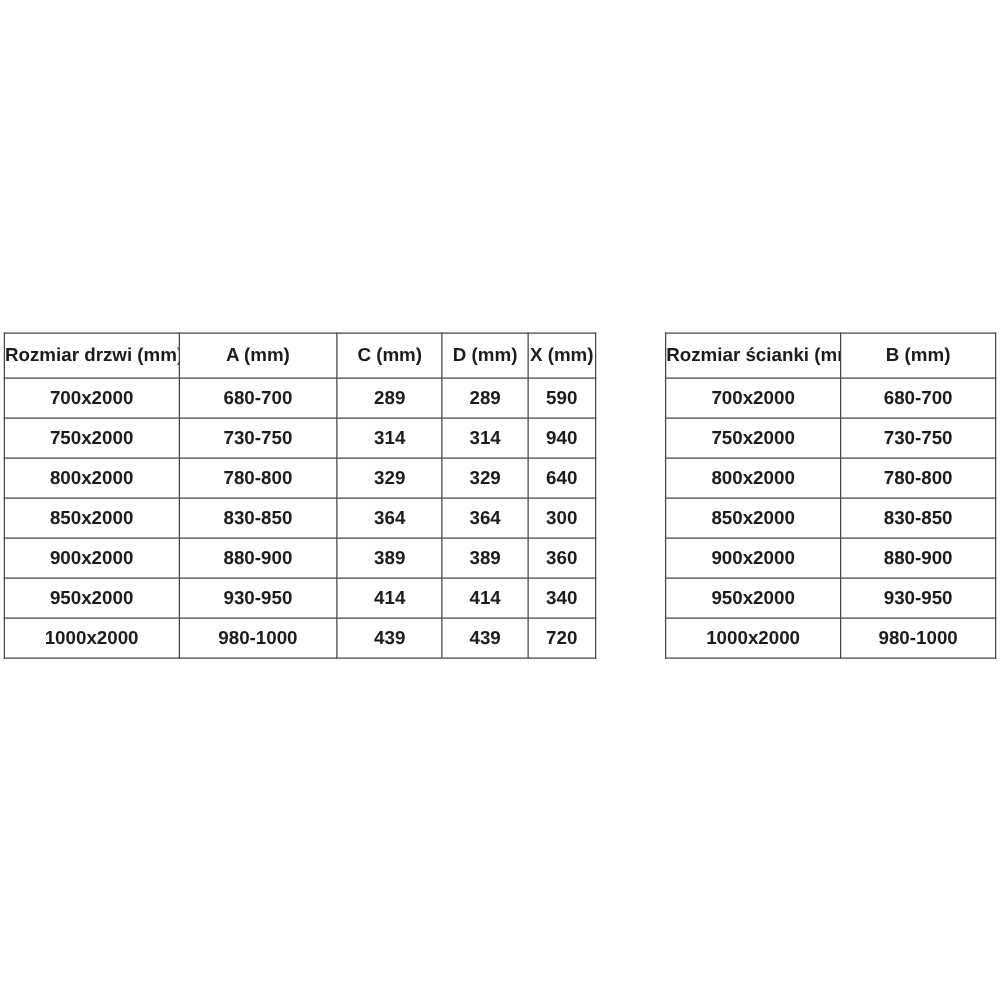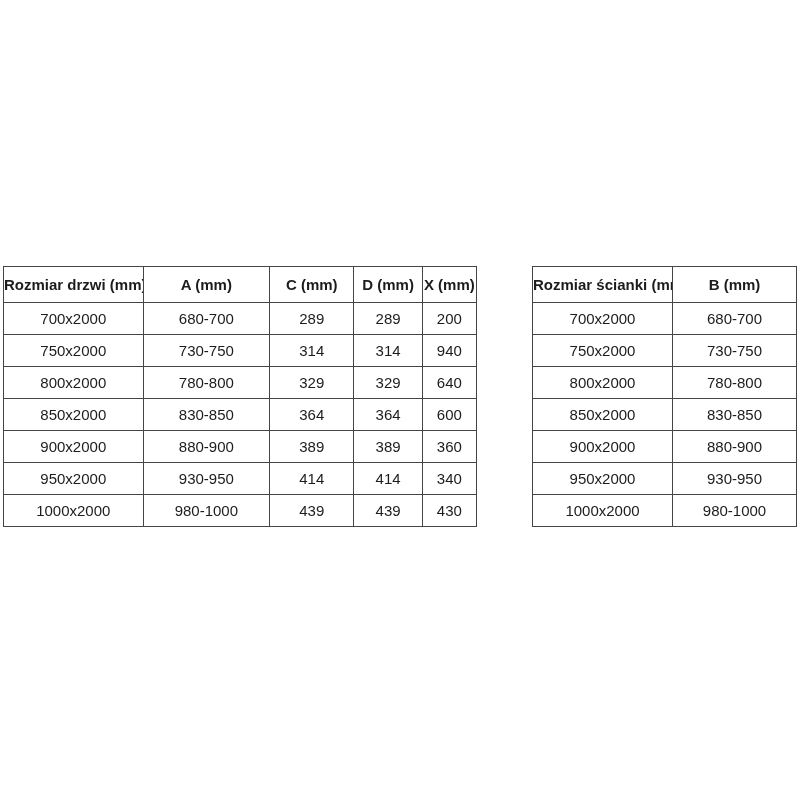--- a/index.html
+++ b/index.html
@@ -29,21 +29,21 @@
     border: 1px solid #454545;
     text-align: center;
     vertical-align: middle;
     font-size: 15px;
     line-height: 1;
     padding: 0;
     white-space: nowrap;
     overflow: hidden;
   }
   table.spec-table th { font-weight: bold; height: 36px; }
-  table.spec-table td { font-weight: normal; height: 32px; text-align: center; }
+  table.spec-table td { font-weight: bold; height: 32px; text-align: center; }
   
   #door-table .col-0 { width: 139px; }
   #door-table .col-1 { width: 126px; }
   #door-table .col-2 { width: 84px; }
   #door-table .col-3 { width: 68px; }
   #door-table .col-4 { width: 54px; }
   #wall-table .col-0 { width: 140px; }
   #wall-table .col-1 { width: 124px; }
 </style>
 </head>
@@ -59,63 +59,63 @@
           <th class="col-3">D (mm)</th>
           <th class="col-4">X (mm)</th>
         </tr>
       </thead>
       <tbody>
         <tr>
           <td class="col-0">700x2000</td>
           <td class="col-1">680-700</td>
           <td class="col-2">289</td>
           <td class="col-3">289</td>
-          <td class="col-4">200</td>
+          <td class="col-4">590</td>
         </tr>
         <tr>
           <td class="col-0">750x2000</td>
           <td class="col-1">730-750</td>
           <td class="col-2">314</td>
           <td class="col-3">314</td>
           <td class="col-4">940</td>
         </tr>
         <tr>
           <td class="col-0">800x2000</td>
           <td class="col-1">780-800</td>
           <td class="col-2">329</td>
           <td class="col-3">329</td>
           <td class="col-4">640</td>
         </tr>
         <tr>
           <td class="col-0">850x2000</td>
           <td class="col-1">830-850</td>
           <td class="col-2">364</td>
           <td class="col-3">364</td>
-          <td class="col-4">600</td>
+          <td class="col-4">300</td>
         </tr>
         <tr>
           <td class="col-0">900x2000</td>
           <td class="col-1">880-900</td>
           <td class="col-2">389</td>
           <td class="col-3">389</td>
           <td class="col-4">360</td>
         </tr>
         <tr>
           <td class="col-0">950x2000</td>
           <td class="col-1">930-950</td>
           <td class="col-2">414</td>
           <td class="col-3">414</td>
           <td class="col-4">340</td>
         </tr>
         <tr>
           <td class="col-0">1000x2000</td>
           <td class="col-1">980-1000</td>
           <td class="col-2">439</td>
           <td class="col-3">439</td>
-          <td class="col-4">430</td>
+          <td class="col-4">720</td>
         </tr>
       </tbody>
     </table>
   <table id="wall-table" class="spec-table">
       <thead>
         <tr>
           <th class="col-0">Rozmiar ścianki (mm)</th>
           <th class="col-1">B (mm)</th>
         </tr>
       </thead>

